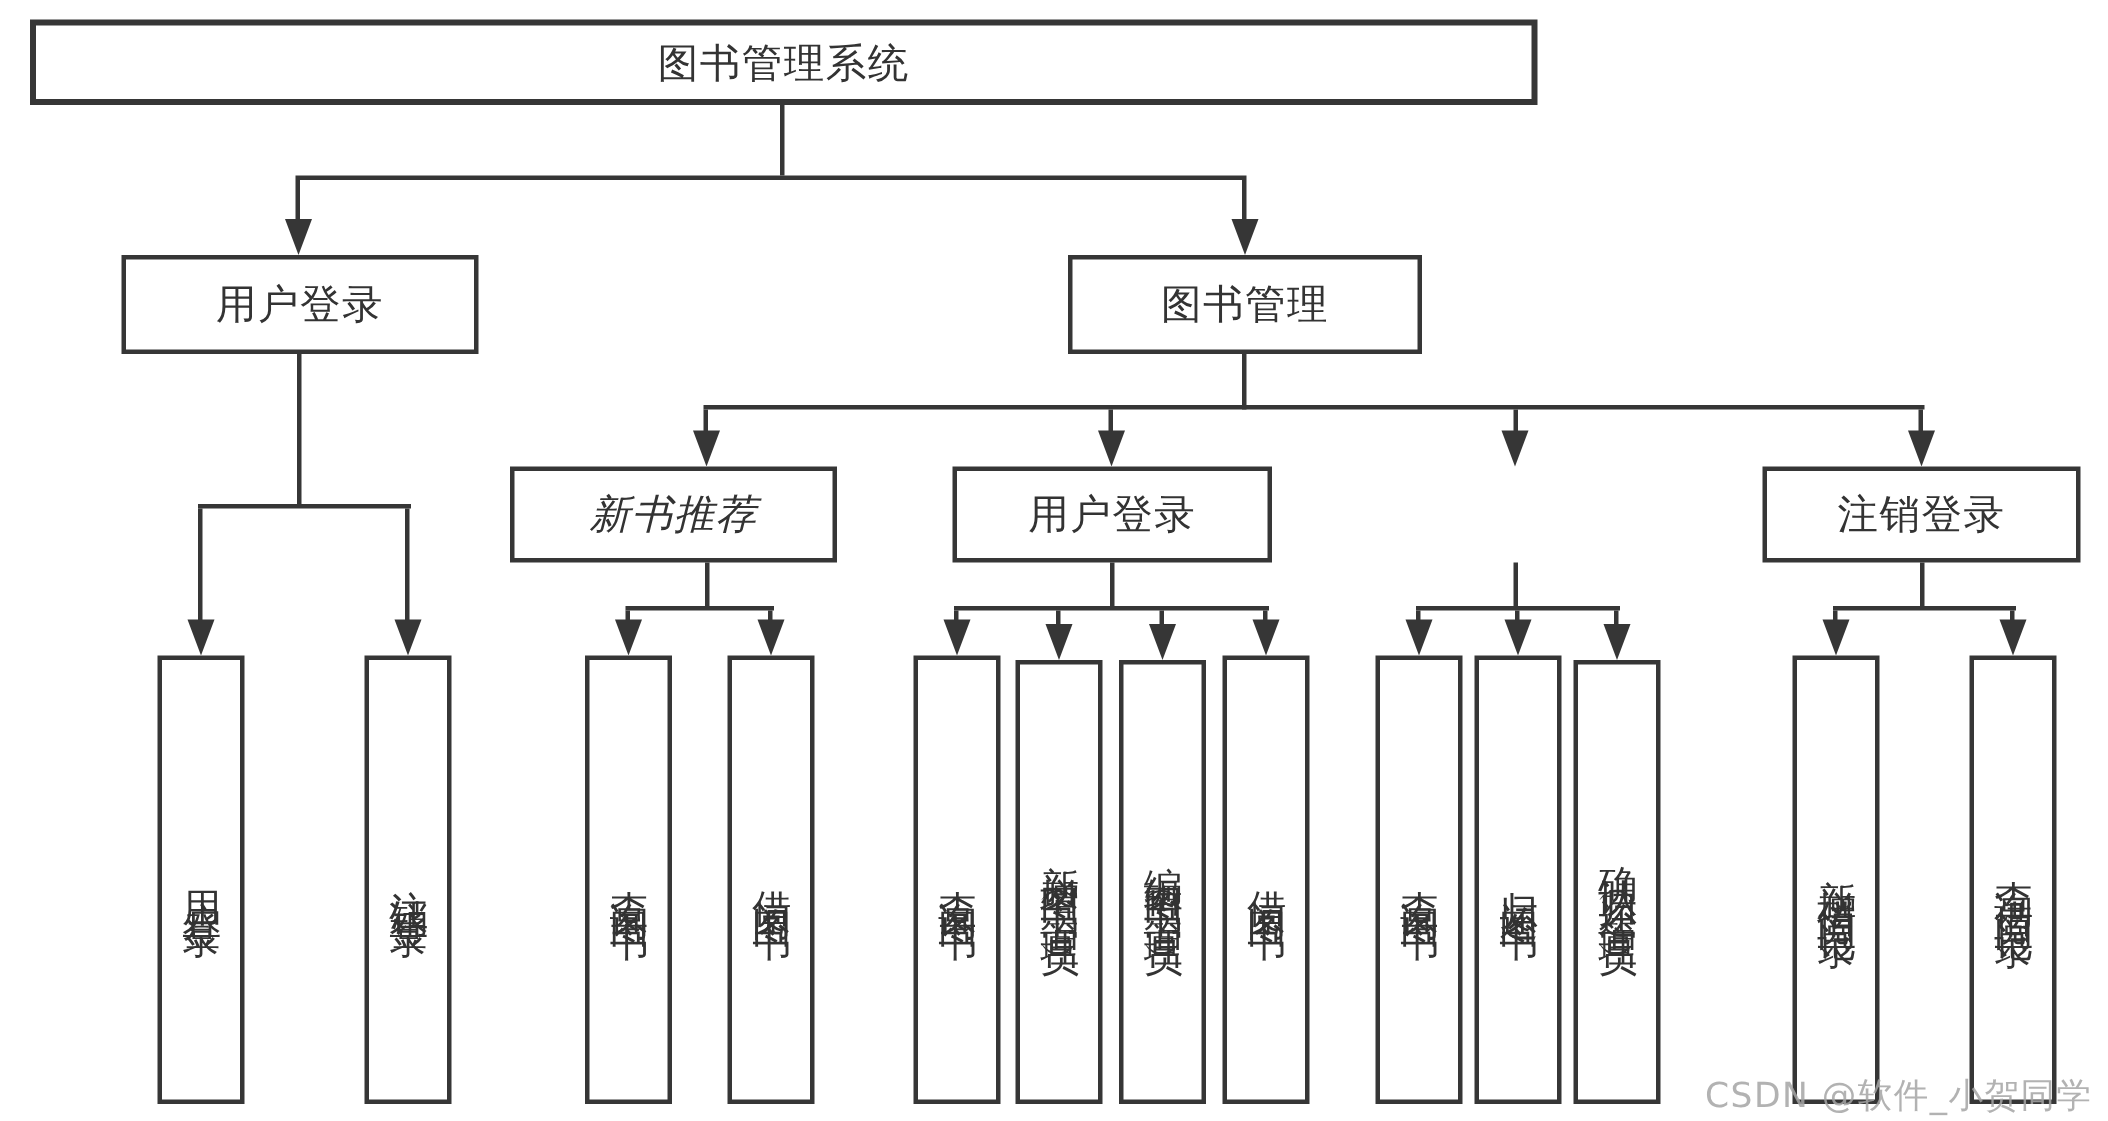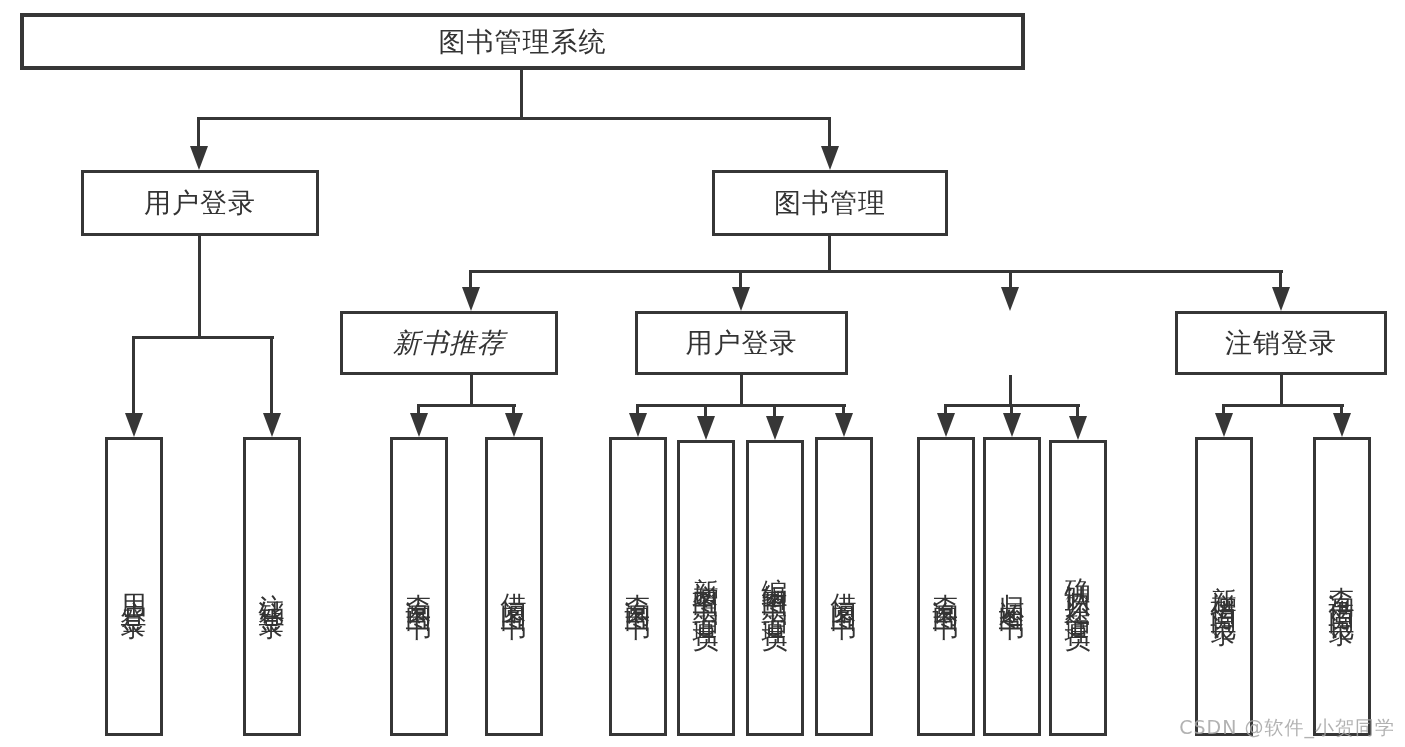--- a/index.html
+++ b/index.html
@@ -21,21 +21,21 @@
   .leaf .vtext{
     writing-mode:vertical-rl;text-orientation:mixed;
     font-size:26px;letter-spacing:7px;line-height:1;color:#333333;white-space:nowrap;
   }
   .lv{position:absolute;width:3px;background:#363636;}
   .lh{position:absolute;height:3px;background:#363636;}
   .ah{position:absolute;width:0;height:0;
       border-left:9px solid transparent;border-right:9px solid transparent;
       border-top:24px solid #363636;}
   .watermark{
-    position:absolute;top:715px;right:10px;font-size:19px;color:rgba(165,165,165,0.85);
+    position:absolute;top:715px;right:10px;font-size:23px;color:rgba(165,165,165,0.85);
     letter-spacing:1px;z-index:10;white-space:nowrap;
   }
 </style>
 </head>
 <body>
 
 <div class="canvas">
 
   <div class="node root" style="left:20px;top:13px;width:1005px;height:57px;">图书管理系统</div>
 

